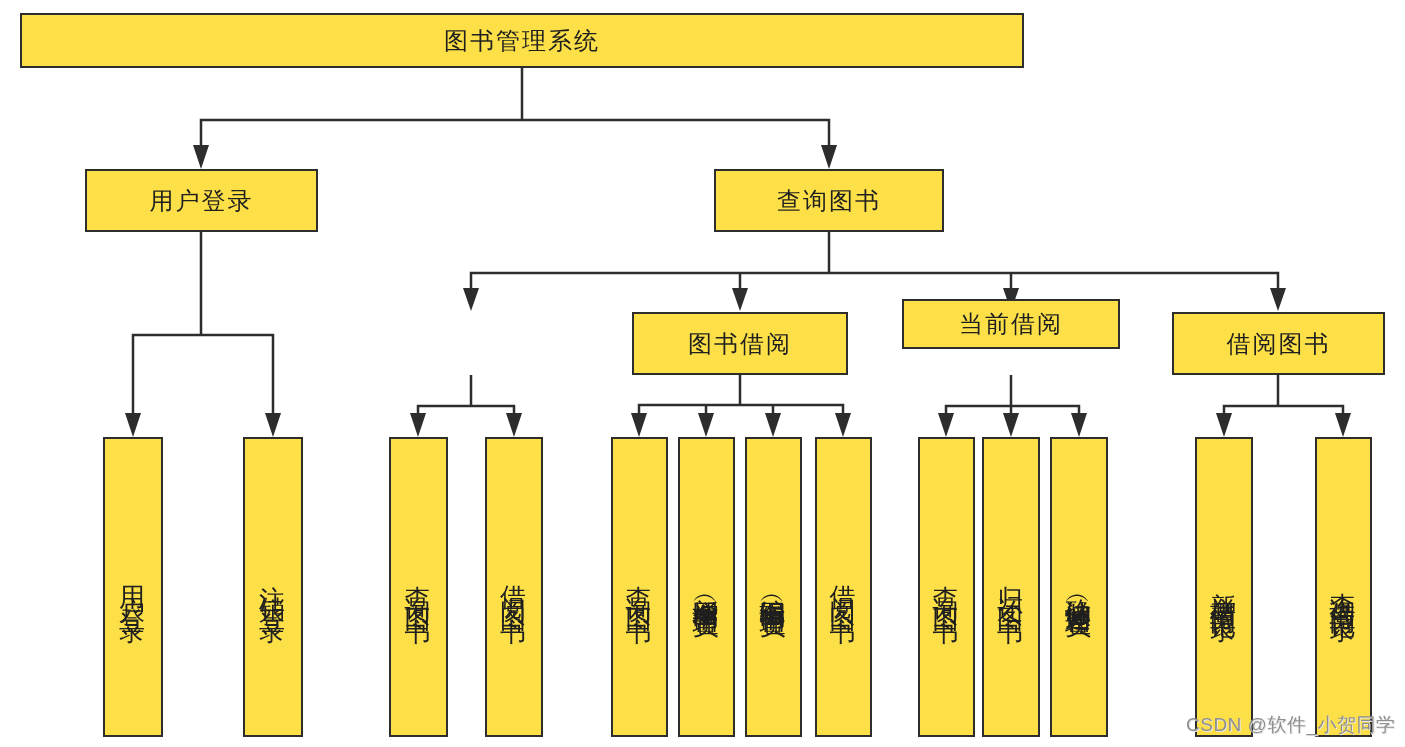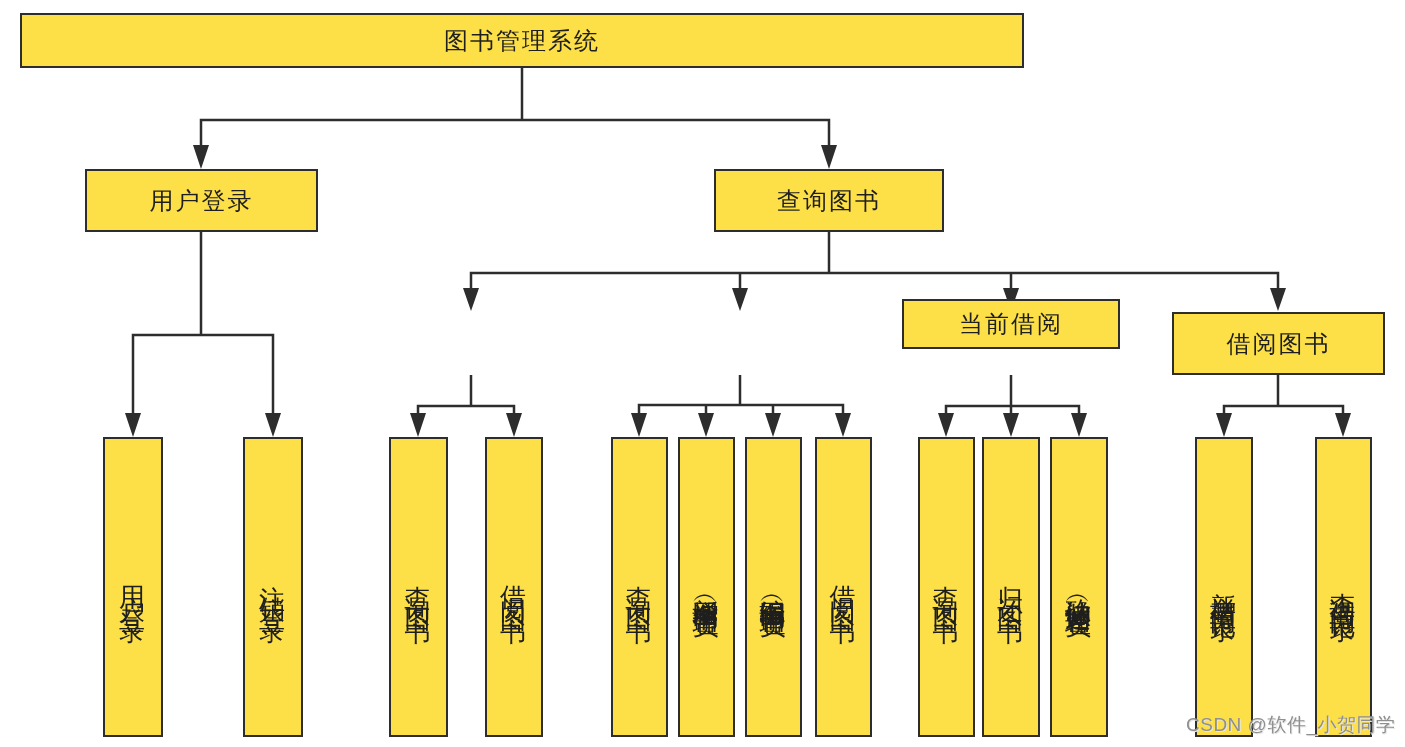--- a/index.html
+++ b/index.html
@@ -72,20 +72,21 @@
       <polygon points="1216,413 1232,413 1224,437"></polygon>
       <polygon points="1335,413 1351,413 1343,437"></polygon>
     </g>
   </svg>
 
   <div class="node h" style="left:20px;top:13px;width:1004px;height:55px">图书管理系统</div>
 
   <div class="node h" style="left:85px;top:169px;width:233px;height:63px">用户登录</div>
   <div class="node h" style="left:714px;top:169px;width:230px;height:63px">查询图书</div>
 
+  <div class="node h" style="left:632px;top:312px;width:216px;height:63px">图书借阅</div>
   <div class="node h" style="left:902px;top:299px;width:218px;height:50px">当前借阅</div>
   <div class="node h" style="left:1172px;top:312px;width:213px;height:63px">借阅图书</div>
 
   <div class="node" style="left:103px;top:437px;width:60px;height:300px">
     <span class="vt v4">用户登录</span>
   </div>
   <div class="node" style="left:243px;top:437px;width:60px;height:300px">
     <span class="vt v4">注销登录</span>
   </div>
 

